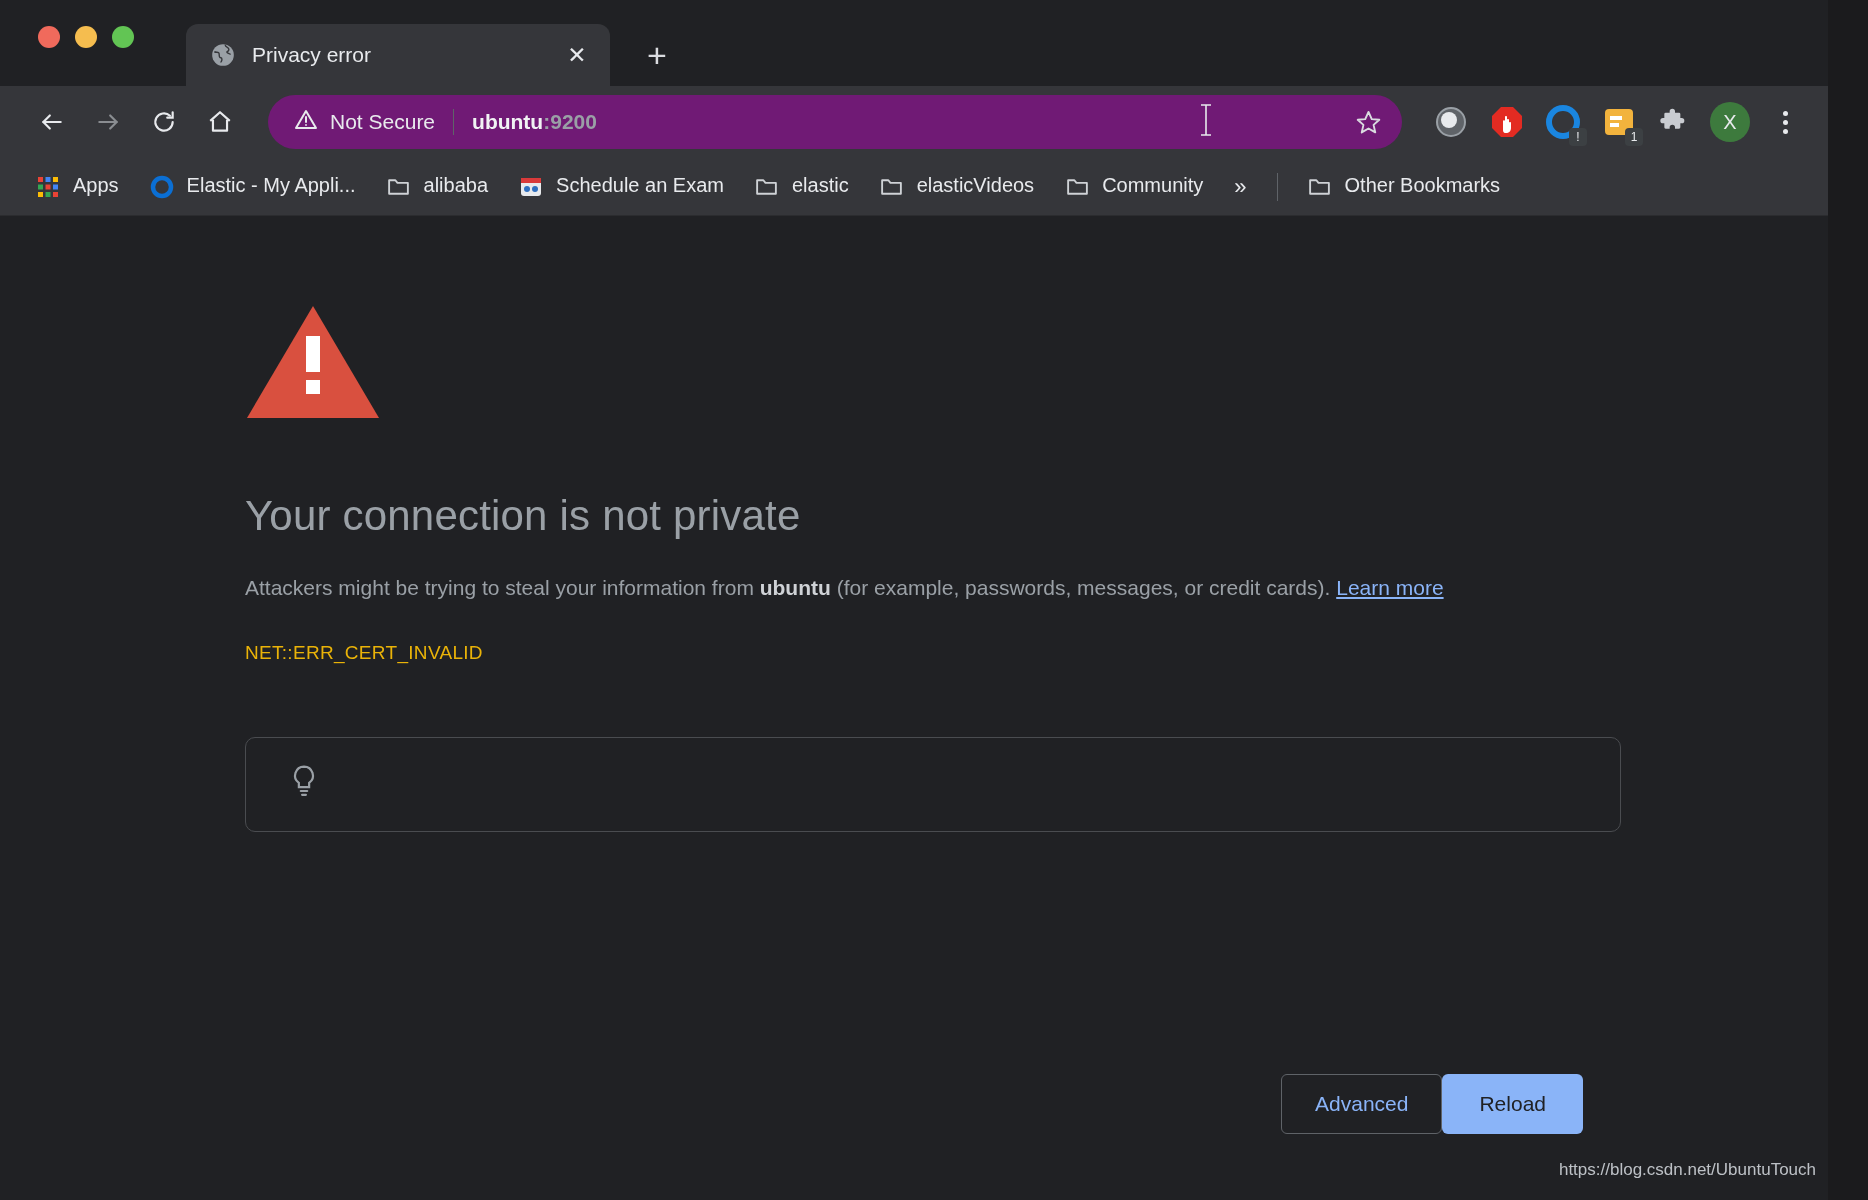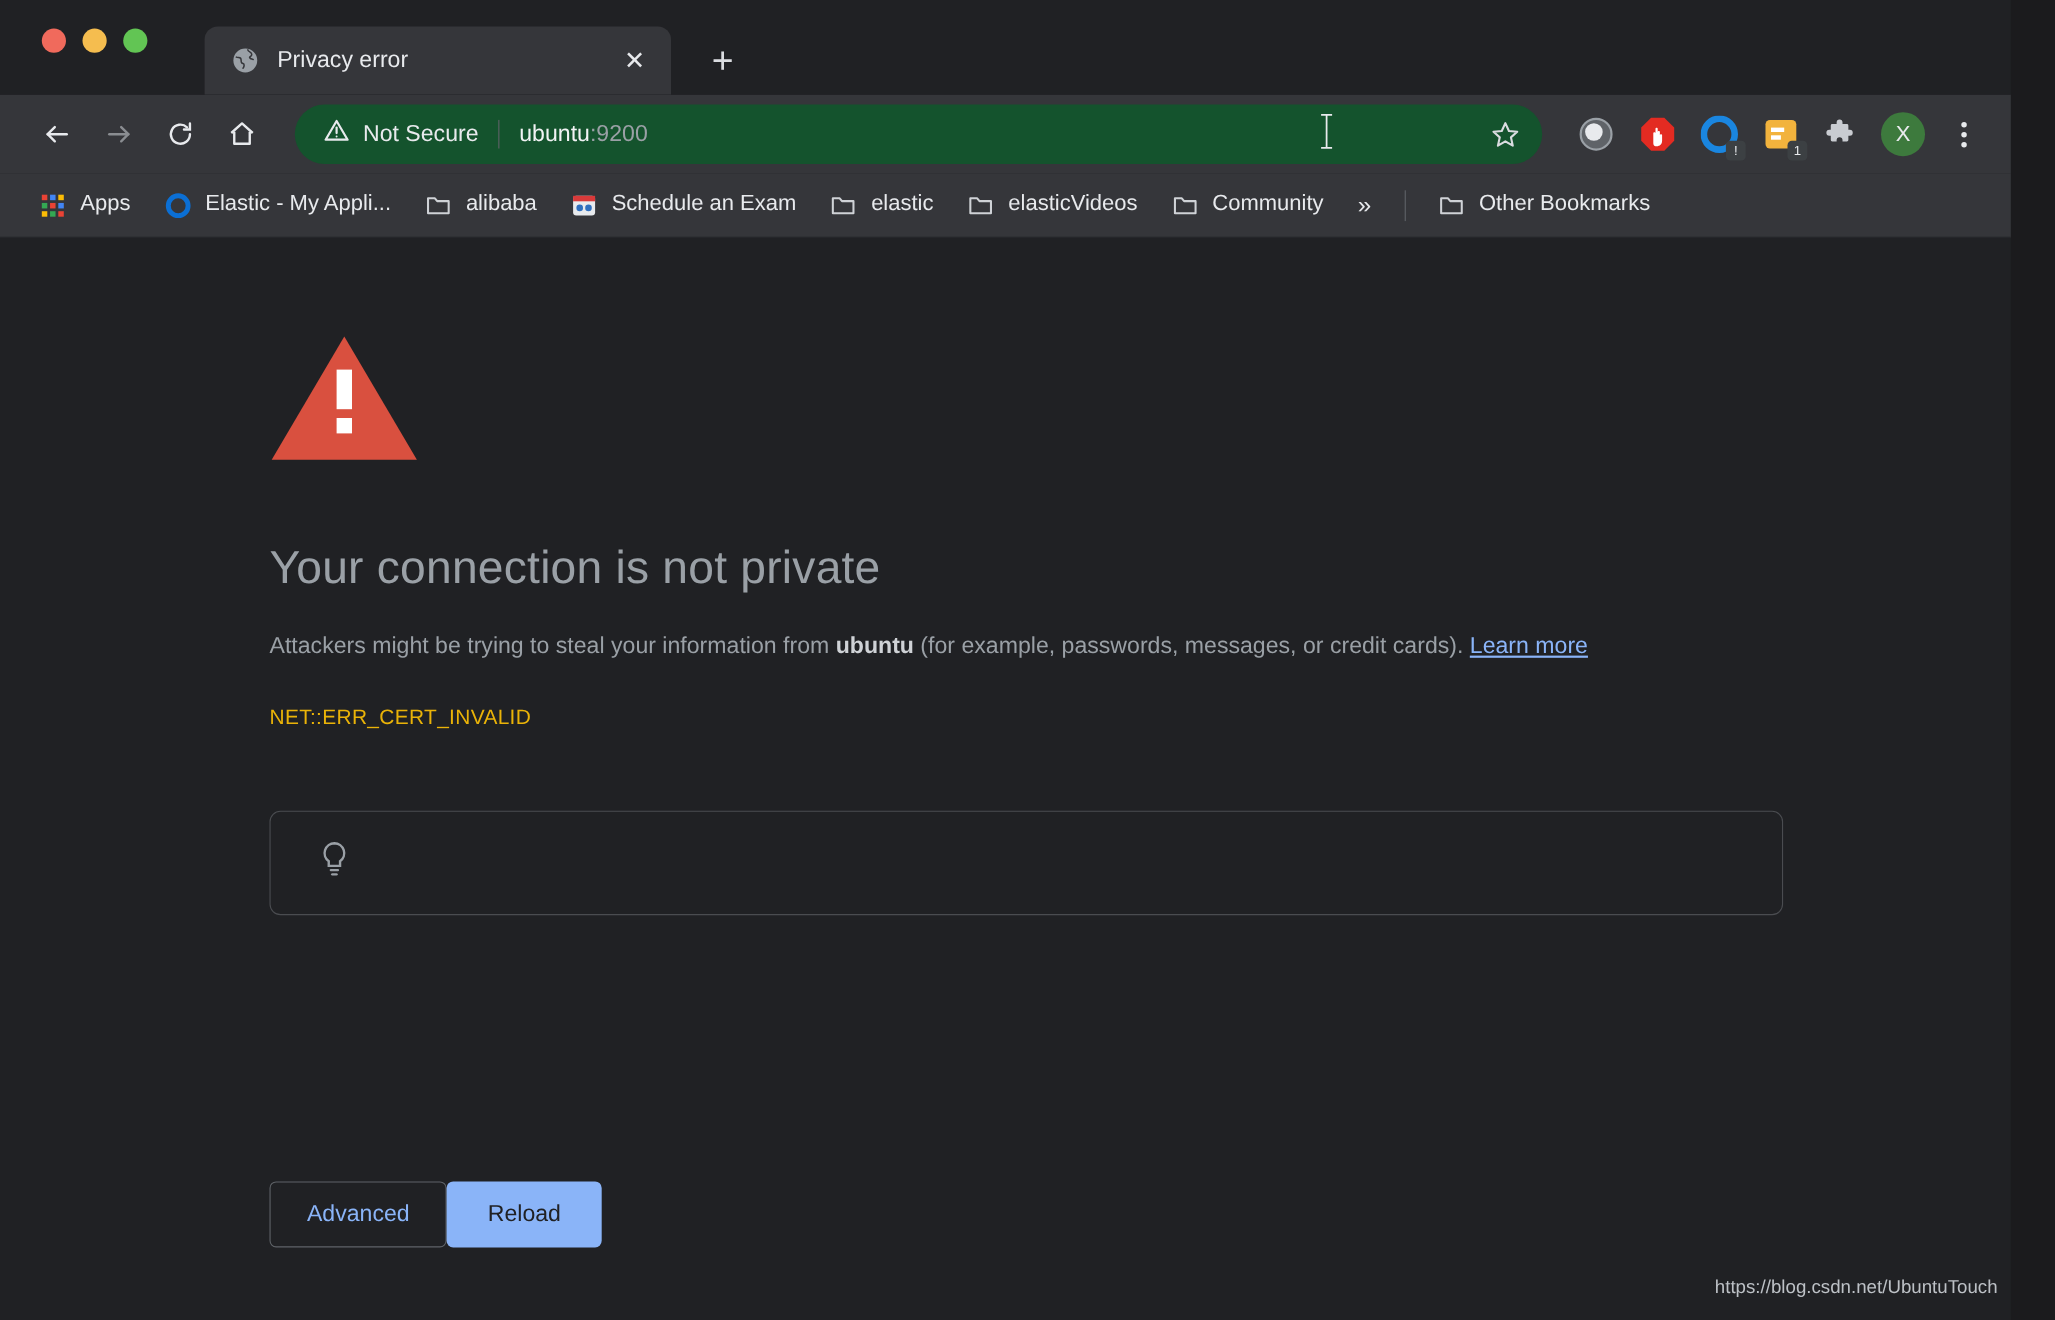--- a/index.html
+++ b/index.html
@@ -82,36 +82,36 @@
     display: flex; align-items: center; justify-content: center;
     border-radius: 50%;
     color: #e8eaed;
   }
   .nav-btn.disabled { color: #8a8d91; }
 
   .omnibox {
     flex: 1;
     height: 54px;
     margin: 0 12px 0 18px;
-    background: #14532d;
+    background: #701a75;
     border-radius: 27px;
     display: flex; align-items: center;
     padding: 0 10px 0 26px;
     position: relative;
   }
   .notsecure {
     display: flex; align-items: center; gap: 12px;
     color: #e8eaed; font-size: 21px;
   }
   .omni-sep {
     width: 1px; height: 26px;
     background: #5f6368;
     margin: 0 18px;
   }
-  .omni-url { font-size: 21px; color: #9aa0a6; white-space: nowrap; }
+  .omni-url { font-size: 21px; color: #9aa0a6; white-space: nowrap; font-weight: bold; }
   .omni-url .host { color: #f1f3f4; }
   .omni-caret {
     position: absolute; left: 930px; top: 50%;
     transform: translateY(-50%);
     color: #e8eaed;
   }
   .star-btn {
     width: 48px; height: 48px; flex: 0 0 48px;
     margin-left: auto;
     display: flex; align-items: center; justify-content: center;
@@ -207,21 +207,21 @@
     display: flex; align-items: center;
     padding: 0 42px;
     gap: 26px;
   }
   .callout-text { color: #9aa0a6; font-size: 21px; }
 
   .actions {
     position: absolute;
     left: 245px; right: 245px;
     bottom: 66px;
-    display: flex; align-items: center; justify-content: flex-start;
+    display: flex; align-items: center; justify-content: flex-end;
   }
   .btn-advanced {
     border: 1px solid #5f6368;
     border-radius: 6px;
     background: transparent;
     color: #8ab4f8;
     font-size: 21px;
     font-family: "Liberation Sans", sans-serif;
     padding: 17px 33px;
   }

